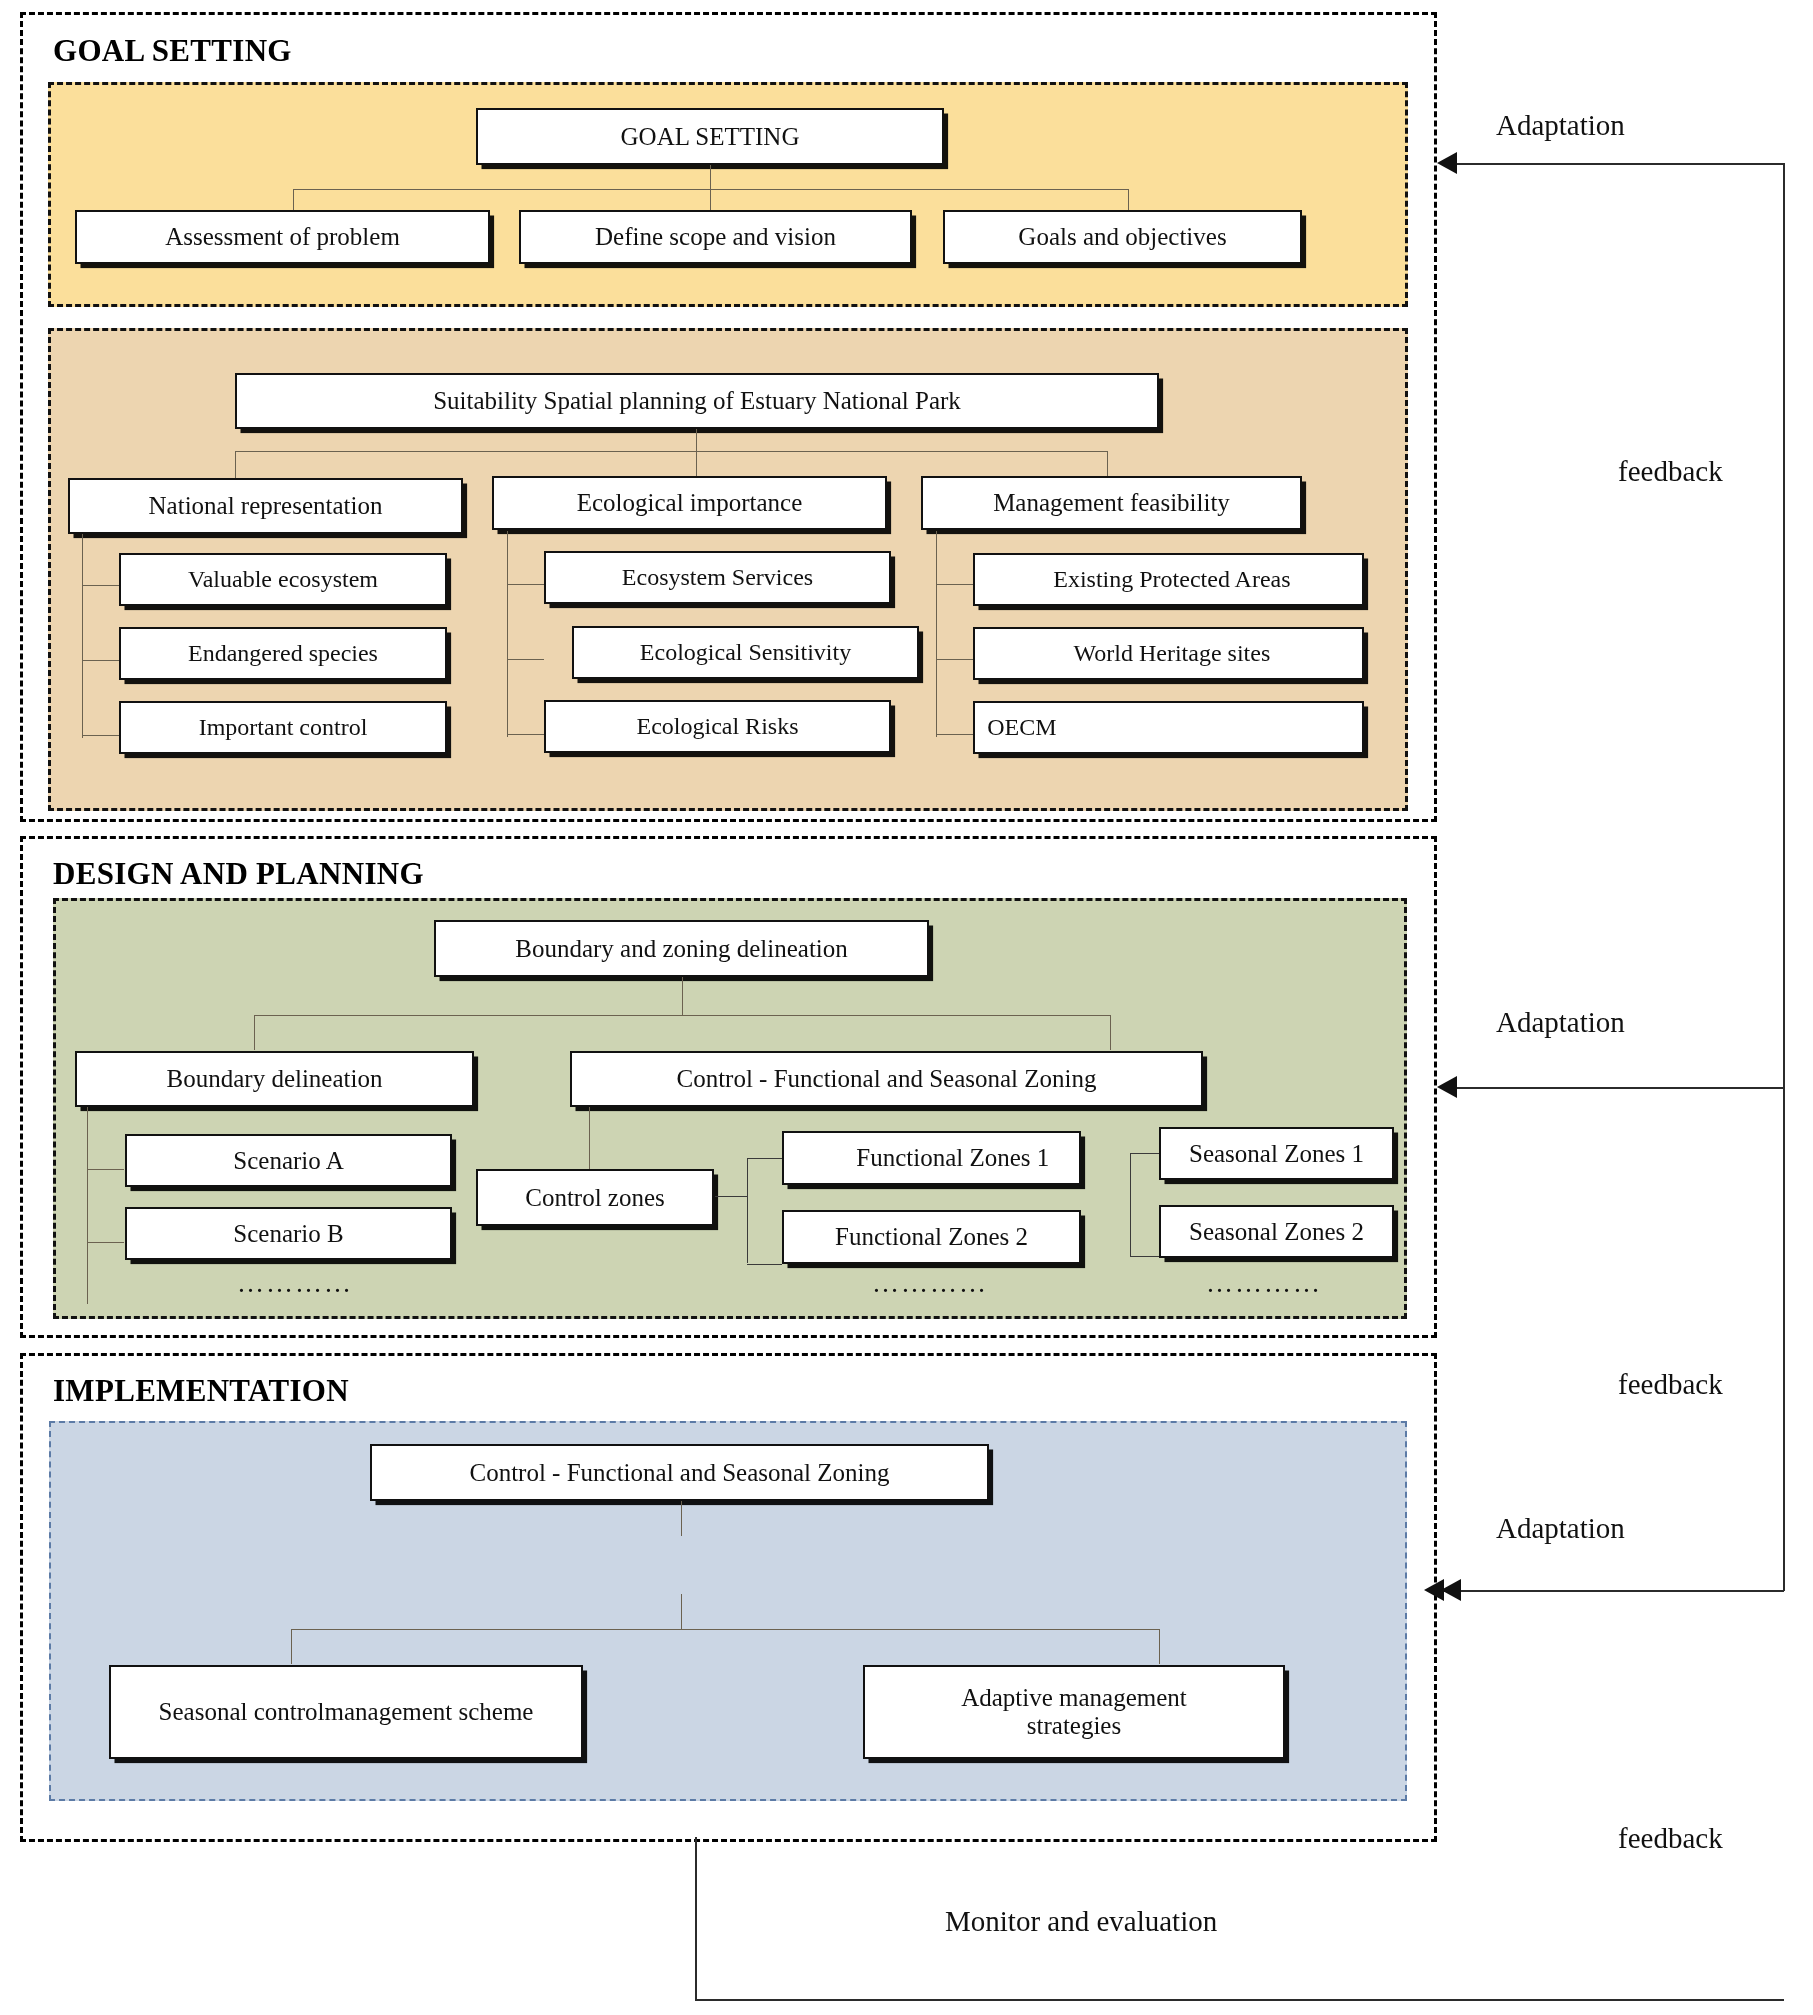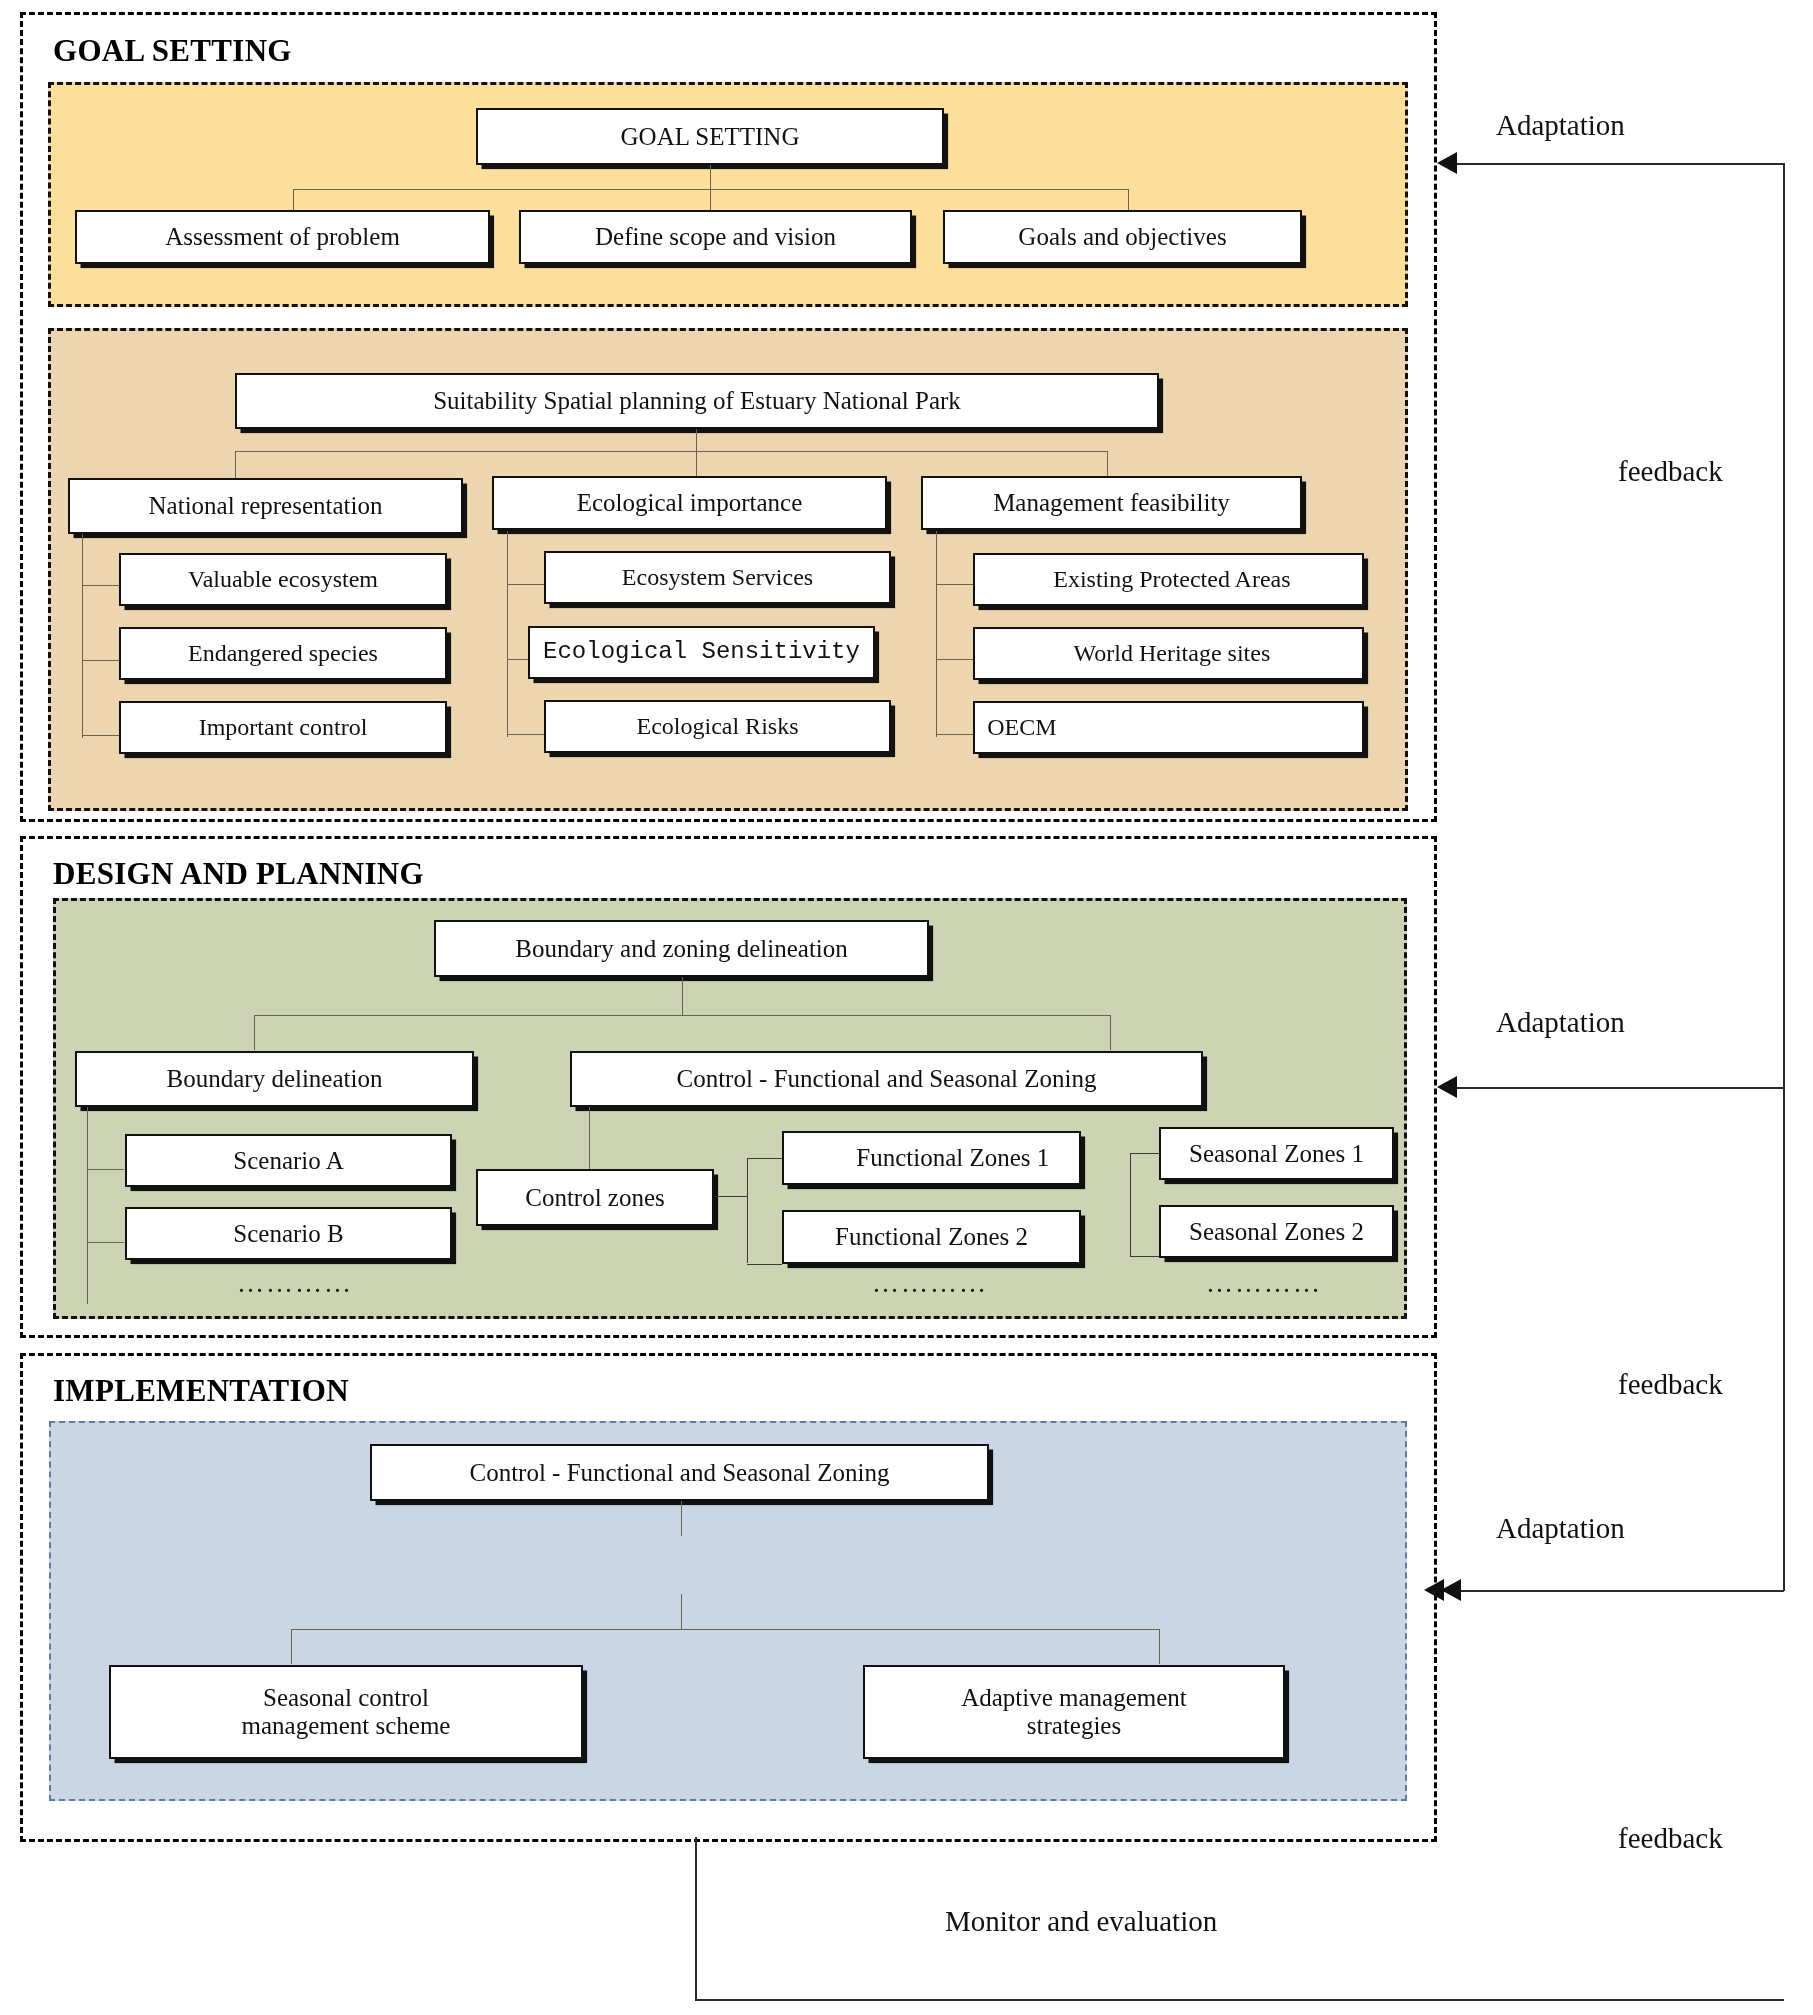--- a/index.html
+++ b/index.html
@@ -81,21 +81,21 @@
   <div class="ln lnh" style="left:82px;top:735px;width:37px;"></div>
   <div class="box small" style="left:119px;top:627px;width:328px;height:53px;">Endangered species</div>
   <div class="box small" style="left:119px;top:553px;width:328px;height:53px;">Valuable ecosystem</div>
   <div class="box small" style="left:119px;top:701px;width:328px;height:53px;">Important control</div>
 
   <div class="ln lnv" style="left:507px;top:531px;height:206px;"></div>
   <div class="ln lnh" style="left:507px;top:584px;width:37px;"></div>
   <div class="ln lnh" style="left:507px;top:659px;width:37px;"></div>
   <div class="ln lnh" style="left:507px;top:734px;width:37px;"></div>
   <div class="box small" style="left:544px;top:551px;width:347px;height:53px;">Ecosystem Services</div>
-  <div class="box small" style="left:528px;top:626px;width:347px;height:53px;font-family:Liberation Mono, monospace;">Ecological Sensitivity</div>
+  <div class="box small" style="left:572px;top:626px;width:347px;height:53px;">Ecological Sensitivity</div>
   <div class="box small" style="left:544px;top:700px;width:347px;height:53px;">Ecological Risks</div>
 
   <div class="ln lnv" style="left:936px;top:531px;height:206px;"></div>
   <div class="ln lnh" style="left:936px;top:584px;width:37px;"></div>
   <div class="ln lnh" style="left:936px;top:659px;width:37px;"></div>
   <div class="ln lnh" style="left:936px;top:734px;width:37px;"></div>
   <div class="box small lead" style="left:973px;top:553px;width:391px;height:53px;justify-content:center;">Existing Protected Areas</div>
   <div class="box small lead" style="left:973px;top:701px;width:391px;height:53px;">OECM</div>
   <div class="box small lead" style="left:973px;top:627px;width:391px;height:53px;justify-content:center;">World  Heritage sites</div>
 
@@ -148,21 +148,21 @@
   <div class="box" style="left:370px;top:1444px;width:619px;height:57px;">Control - Functional and Seasonal Zoning</div>
 
   <div class="ln lnv" style="left:681px;top:1501px;height:35px;"></div>
 
 
   <div class="ln lnv" style="left:681px;top:1594px;height:35px;"></div>
   <div class="ln lnh" style="left:291px;top:1629px;width:868px;"></div>
   <div class="ln lnv" style="left:291px;top:1629px;height:35px;"></div>
   <div class="ln lnv" style="left:1159px;top:1629px;height:35px;"></div>
 
-  <div class="box" style="left:109px;top:1665px;width:474px;height:94px;flex-direction:column;">
+  <div class="box" style="left:109px;top:1665px;width:474px;height:94px;flex-direction:row;">
     <span>Seasonal control</span>
     <span>management scheme</span>
   </div>
   <div class="box" style="left:863px;top:1665px;width:422px;height:94px;flex-direction:column;">
     <span>Adaptive management</span>
     <span>strategies</span>
   </div>
 
   <div class="arrow-vert" style="left:1783px;top:163px;height:1428px;"></div>
 

